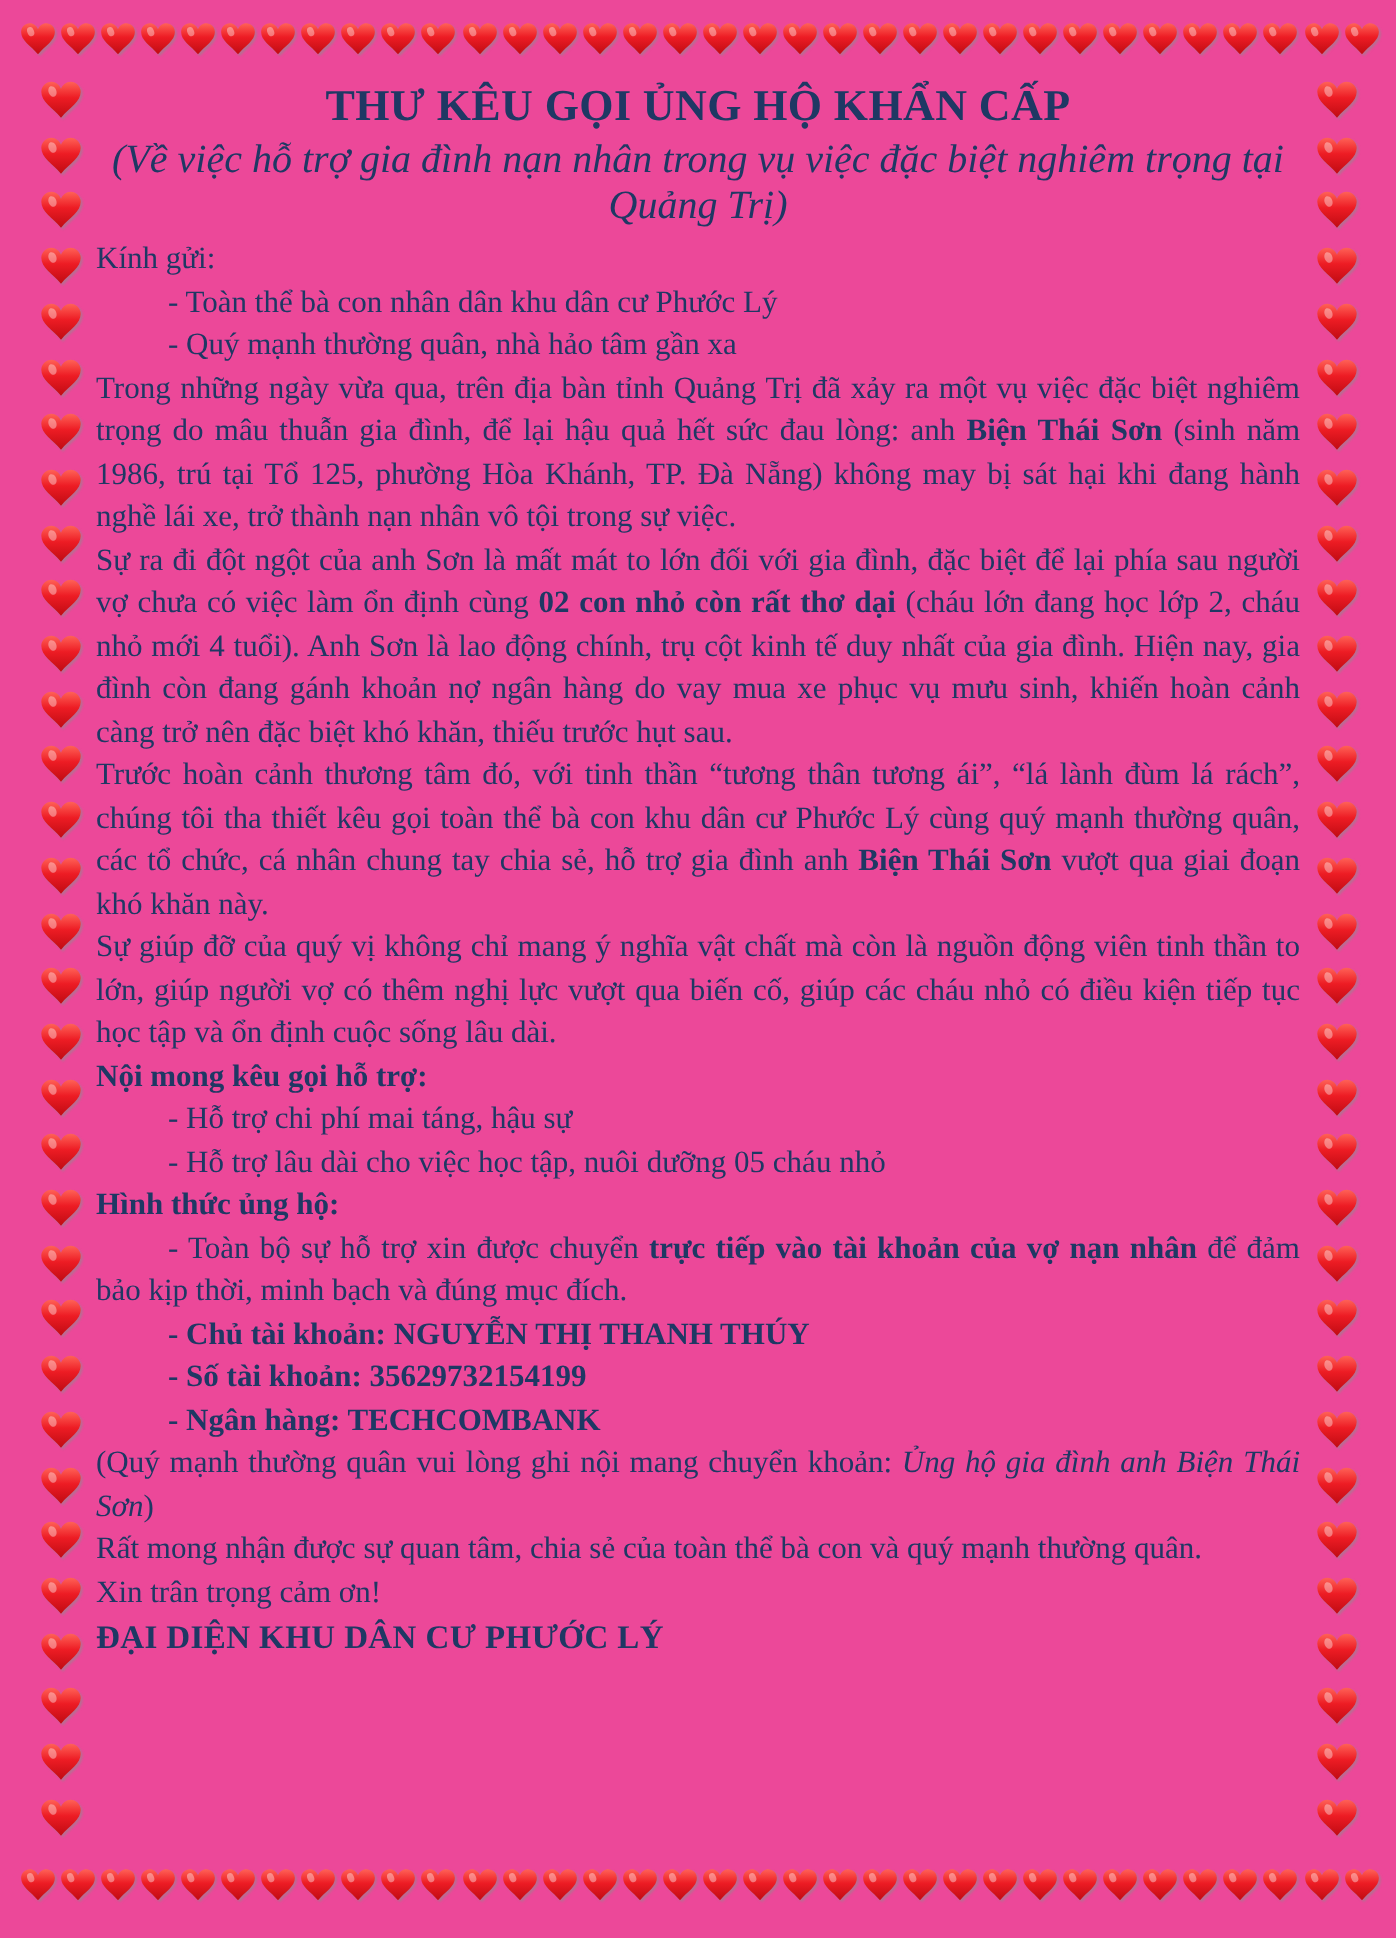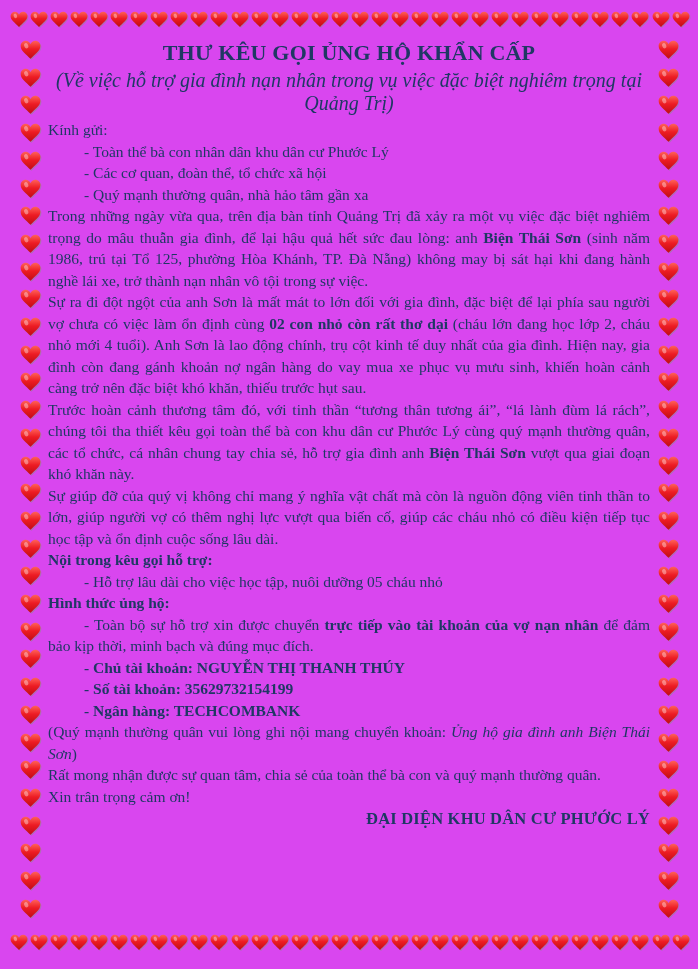--- a/index.html
+++ b/index.html
@@ -45,21 +45,21 @@
     font-style: italic;
   }
   p { margin: 0; }
   .para { text-align: justify; }
   .indent { text-indent: 36px; }
   .heading { font-weight: bold; }
   .b { font-weight: bold; }
   .i { font-style: italic; }
   .bold-line { font-weight: bold; }
   .signature {
-    text-align: right;
+    text-align: left;
     font-weight: bold;
     font-size: 16.5px;
     margin-top: 1px;
     letter-spacing: 0.2px;
   }
 </style>
 </head>
 <body>
 
 <svg width="0" height="0" style="position:absolute" aria-hidden="true">
@@ -69,21 +69,21 @@
       <stop offset="0.45" stop-color="#ed1c24"></stop>
       <stop offset="1" stop-color="#c00b13"></stop>
     </linearGradient>
     <g id="heart-shape">
       <path d="M16 28.5 C 9.5 21 1 16.5 1 8.8 C 1 4.3 4.6 1 8.7 1 C 11.9 1 14.7 3.2 16 6.4 C 17.3 3.2 20.1 1 23.3 1 C 27.4 1 31 4.3 31 8.8 C 31 16.5 22.5 21 16 28.5 Z" fill="url(#hg)"></path>
       <ellipse cx="9.5" cy="8.5" rx="3" ry="4.2" fill="#ffffff" opacity="0.38" transform="rotate(-22 9.5 8.5)"></ellipse>
     </g>
   </defs>
 </svg>
 
-<div class="page" style="color: rgb(31, 56, 100); background: #d946ef;">
+<div class="page" style="color: rgb(31, 56, 100); background: #ec4899;">
 
   <div class="hearts hearts-top">
       <svg class="heart" viewBox="0 0 32 30">
         <use href="#heart-shape"></use>
       </svg>
       <svg class="heart" viewBox="0 0 32 30">
         <use href="#heart-shape"></use>
       </svg>
       <svg class="heart" viewBox="0 0 32 30">
         <use href="#heart-shape"></use>
@@ -483,29 +483,29 @@
       </svg>
     </div>
 
   <div class="content">
 
     <h1 class="title">THƯ KÊU GỌI ỦNG HỘ KHẨN CẤP</h1>
     <h2 class="subtitle">(Về việc hỗ trợ gia đình nạn nhân trong vụ việc đặc biệt nghiêm trọng tại Quảng Trị)</h2>
 
     <p>Kính gửi:</p>
     <p class="indent">- Toàn thể bà con nhân dân khu dân cư Phước Lý</p>
-    <p class="indent">- Các cơ quan, đoàn thể, tổ chức xã hội</p>
     <p class="indent">- Quý mạnh thường quân, nhà hảo tâm gần xa</p>
 
     <p class="para"><span>Trong những ngày vừa qua, trên địa bàn tỉnh Quảng Trị đã xảy ra một vụ việc đặc biệt nghiêm trọng do mâu thuẫn gia đình, để lại hậu quả hết sức đau lòng: anh </span><span class="b">Biện Thái Sơn</span><span> (sinh năm 1986, trú tại Tổ 125, phường Hòa Khánh, TP. Đà Nẵng) không may bị sát hại khi đang hành nghề lái xe, trở thành nạn nhân vô tội trong sự việc.</span></p>
     <p class="para"><span>Sự ra đi đột ngột của anh Sơn là mất mát to lớn đối với gia đình, đặc biệt để lại phía sau người vợ chưa có việc làm ổn định cùng </span><span class="b">02 con nhỏ còn rất thơ dại</span><span> (cháu lớn đang học lớp 2, cháu nhỏ mới 4 tuổi). Anh Sơn là lao động chính, trụ cột kinh tế duy nhất của gia đình. Hiện nay, gia đình còn đang gánh khoản nợ ngân hàng do vay mua xe phục vụ mưu sinh, khiến hoàn cảnh càng trở nên đặc biệt khó khăn, thiếu trước hụt sau.</span></p>
     <p class="para"><span>Trước hoàn cảnh thương tâm đó, với tinh thần “tương thân tương ái”, “lá lành đùm lá rách”, chúng tôi tha thiết kêu gọi toàn thể bà con khu dân cư Phước Lý cùng quý mạnh thường quân, các tổ chức, cá nhân chung tay chia sẻ, hỗ trợ gia đình anh </span><span class="b">Biện Thái Sơn</span><span> vượt qua giai đoạn khó khăn này.</span></p>
     <p class="para"><span>Sự giúp đỡ của quý vị không chỉ mang ý nghĩa vật chất mà còn là nguồn động viên tinh thần to lớn, giúp người vợ có thêm nghị lực vượt qua biến cố, giúp các cháu nhỏ có điều kiện tiếp tục học tập và ổn định cuộc sống lâu dài.</span></p>
 
-    <p class="heading">Nội trong kêu gọi hỗ trợ:</p>
+    <p class="heading">Nội mong kêu gọi hỗ trợ:</p>
+    <p class="indent">- Hỗ trợ chi phí mai táng, hậu sự</p>
     <p class="indent">- Hỗ trợ lâu dài cho việc học tập, nuôi dưỡng 05 cháu nhỏ</p>
 
     <p class="heading">Hình thức ủng hộ:</p>
     <p class="para indent"><span>- Toàn bộ sự hỗ trợ xin được chuyển </span><span class="b">trực tiếp vào tài khoản của vợ nạn nhân</span><span> để đảm bảo kịp thời, minh bạch và đúng mục đích.</span></p>
     <p class="indent bold-line">- Chủ tài khoản: NGUYỄN THỊ THANH THÚY</p>
     <p class="indent bold-line">- Số tài khoản: 35629732154199</p>
     <p class="indent bold-line">- Ngân hàng: TECHCOMBANK</p>
 
     <p class="para"><span>(Quý mạnh thường quân vui lòng ghi nội mang chuyển khoản: </span><span class="i">Ủng hộ gia đình anh Biện Thái Sơn</span><span>)</span></p>
     <p class="para">Rất mong nhận được sự quan tâm, chia sẻ của toàn thể bà con và quý mạnh thường quân.</p>

